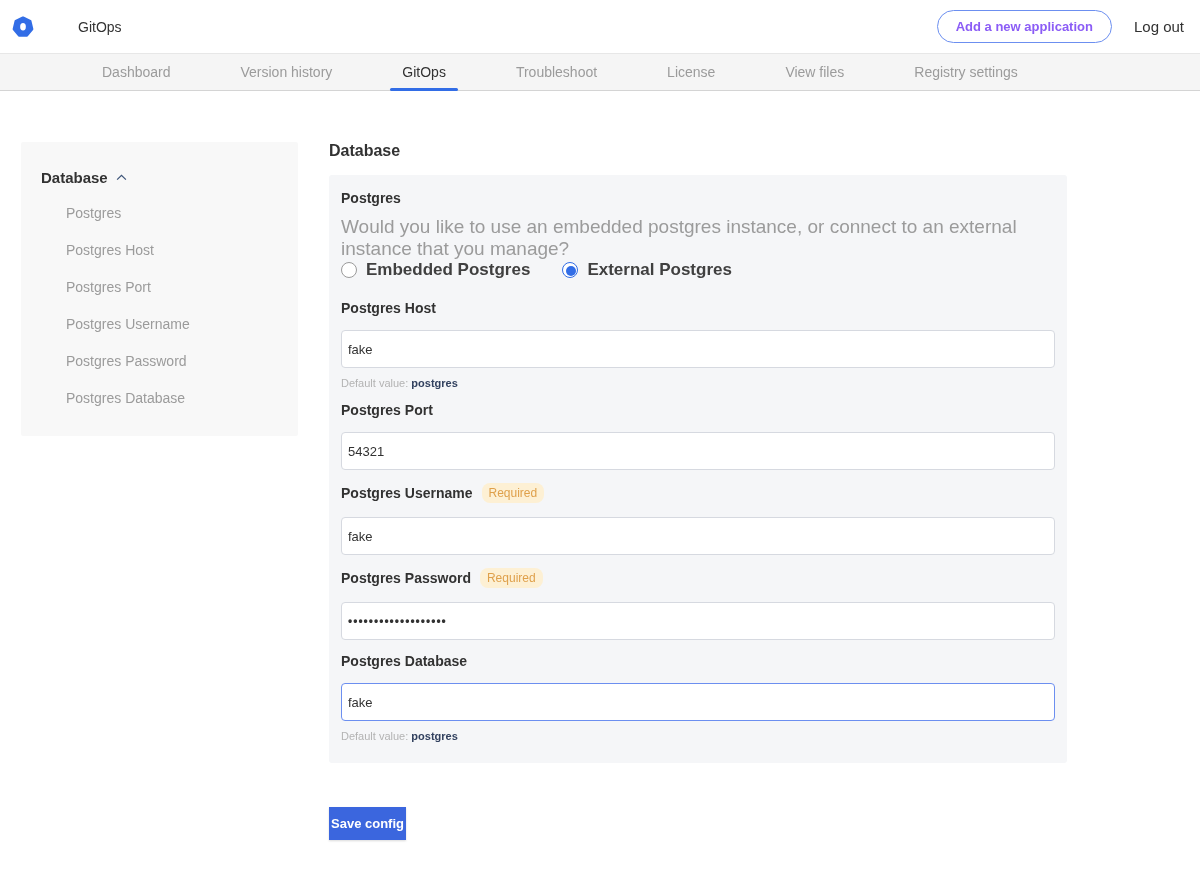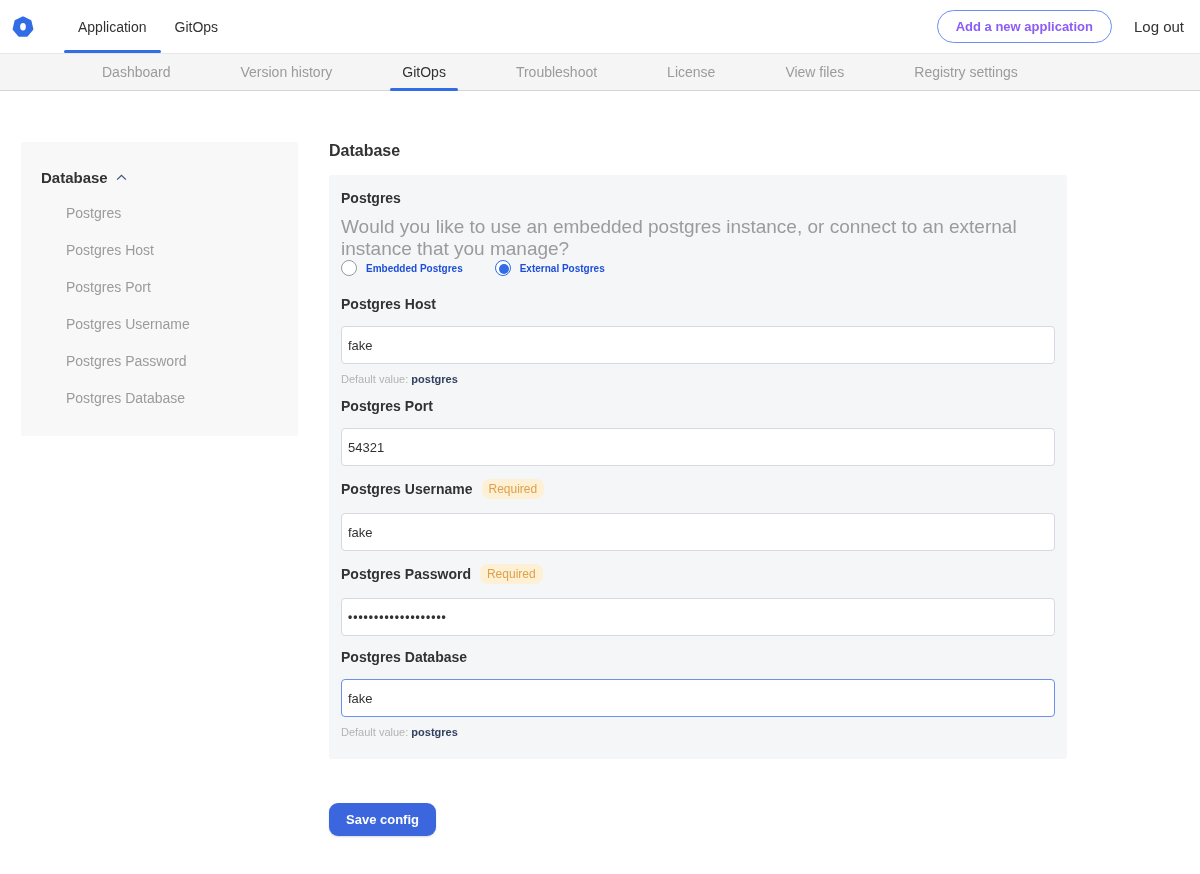--- a/index.html
+++ b/index.html
@@ -174,21 +174,21 @@
   }
   .radio-option.checked .radio-circle { border: 1px solid #326de6; }
   .radio-option.checked .radio-circle::after {
     content: "";
     position: absolute;
     left: 3px; top: 3px;
     width: 10px; height: 10px;
     border-radius: 50%;
     background: #326de6;
   }
-  .radio-label { font-size: 10px; font-weight: bold; color: #1d4ed8; }
+  .radio-label { font-size: 17px; font-weight: bold; color: #404040; }
 
   .field { margin-top: 13px; }
   .field-label-row { display: flex; align-items: center; gap: 9px; margin-bottom: 14px; }
   .field-label { font-size: 14px; font-weight: bold; color: #323232; }
   .required-badge {
     font-size: 12px;
     color: #dfa04b;
     background: #fdf0d4;
     border-radius: 8px;
     padding: 3px 7px;
@@ -215,41 +215,38 @@
   }
   .field-default b { color: #32415f; font-weight: bold; }
 
   .save-btn {
     margin-top: 44px;
     background: #3b66de;
     color: #ffffff;
     font-weight: bold;
     font-size: 13px;
     border: 0;
-    border-radius: 9px;
-    padding: 9px 17px;
+    border-radius: 0;
+    padding: 9px 2px;
     cursor: pointer;
     font-family: inherit;
     box-shadow: 0 1px 2px rgba(0,0,0,0.15);
   }
 </style>
 </head>
 <body>
 
 <header class="topbar">
   <div class="logo-wrap">
     <svg width="22" height="22" viewBox="0 0 24 24">
       <polygon points="12,2 19.8,5.8 21.8,14.2 16.3,21 7.7,21 2.2,14.2 4.2,5.8" fill="#326de6" stroke="#326de6" stroke-width="3" stroke-linejoin="round"></polygon>
       <ellipse cx="12" cy="11.6" rx="3.1" ry="4.1" fill="#ffffff"></ellipse>
     </svg>
   </div>
   <nav class="top-tabs">
-    <div class="top-tab active">
-      <span>Application</span>
-    </div>
     <div class="top-tab">
       <span>GitOps</span>
     </div>
   </nav>
   <div class="topbar-right">
     <button class="add-app-btn">Add a new application</button>
     <span class="logout-link">Log out</span>
   </div>
 </header>
 

